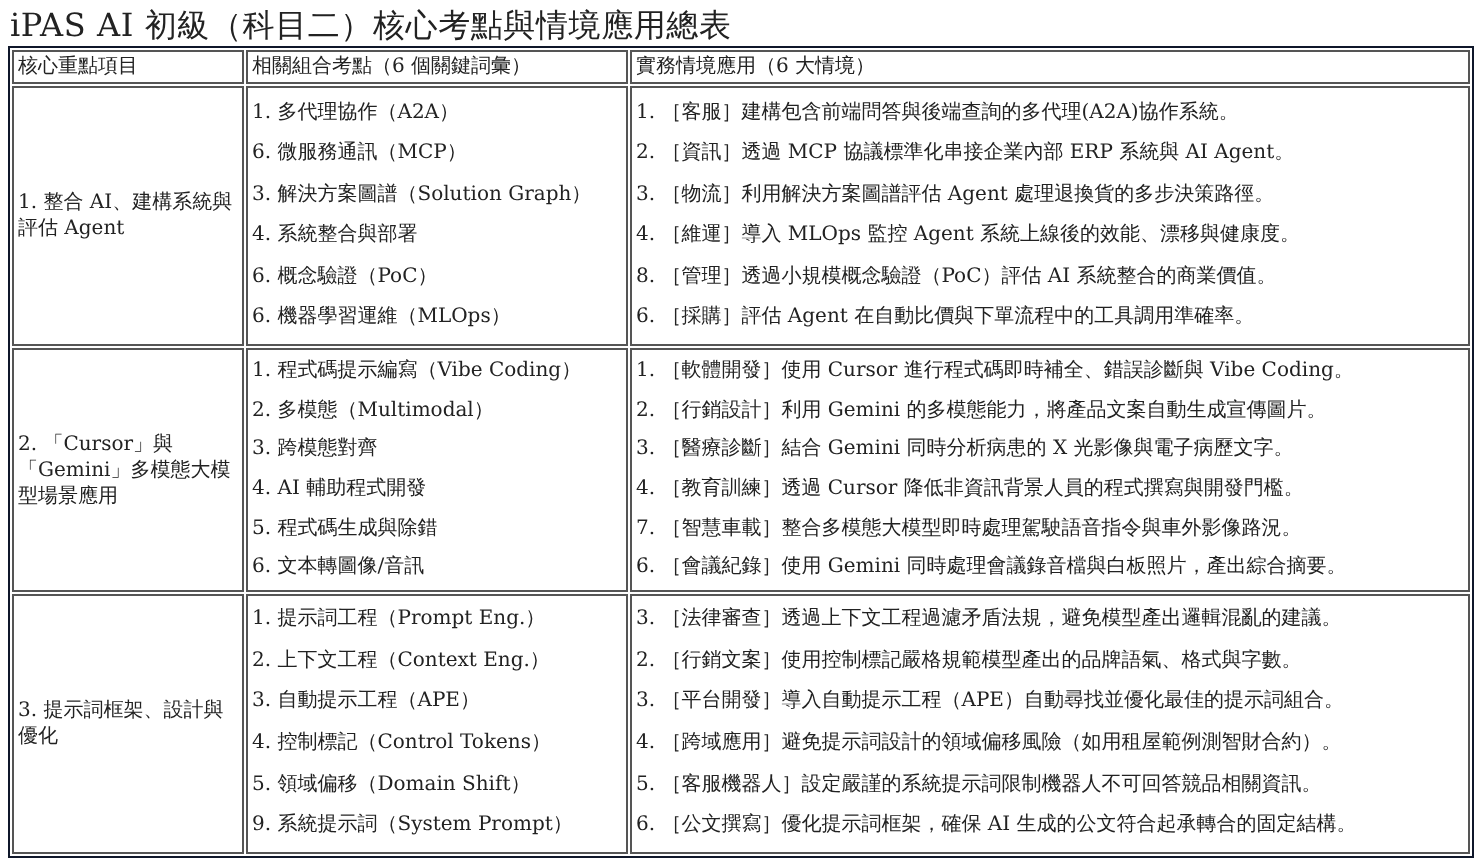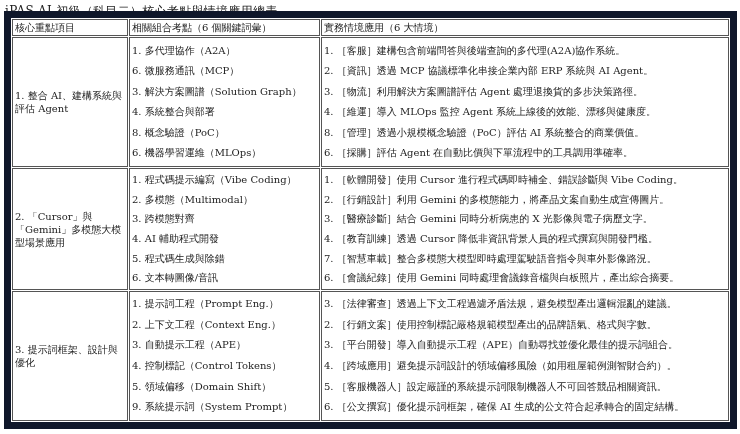--- a/index.html
+++ b/index.html
@@ -4,29 +4,29 @@
 <style>
   html, body { margin: 0; padding: 0; background: #ffffff; }
   body {
     width: 740px; height: 434px; overflow: hidden;
     font-family: "DejaVu Serif", "Liberation Serif", serif;
     color: #222;
     position: relative;
   }
   .title {
     position: absolute; left: 5px; top: 3px;
-    font-size: 12px; letter-spacing: 0.3px;
+    font-size: 16px; letter-spacing: 0.3px;
     color: #222;
   }
   table.main {
-    position: absolute; left: 4px; top: 11px;
+    position: absolute; left: 4px; top: 23px;
     width: 733px;
     border-collapse: separate;
     border-spacing: 1px;
-    border: 7px solid #0f172a;
+    border: 1px solid #0f172a;
     table-layout: fixed;
   }
   table.main td, table.main th {
     border: 1px solid #555;
     padding: 0 2px;
     font-size: 10px;
     font-weight: normal;
     text-align: left;
     vertical-align: middle;
     line-height: 13px;
@@ -67,21 +67,21 @@
   </thead>
   <tbody>
     <tr class="r1">
       <td class="core">1. 整合 AI、建構系統與評估 Agent</td>
       <td>
         <ol class="items">
           <li>1.  多代理協作（A2A）</li>
           <li>6.  微服務通訊（MCP）</li>
           <li>3.  解決方案圖譜（Solution Graph）</li>
           <li>4.  系統整合與部署</li>
-          <li>8.  概念驗證（PoC）</li>
+          <li>6.  概念驗證（PoC）</li>
           <li>6.  機器學習運維（MLOps）</li>
         </ol>
       </td>
       <td>
         <ol class="items">
           <li>1. ［客服］建構包含前端問答與後端查詢的多代理(A2A)協作系統。</li>
           <li>2. ［資訊］透過 MCP 協議標準化串接企業內部 ERP 系統與 AI Agent。</li>
           <li>3. ［物流］利用解決方案圖譜評估 Agent 處理退換貨的多步決策路徑。</li>
           <li>4. ［維運］導入 MLOps 監控 Agent 系統上線後的效能、漂移與健康度。</li>
           <li>8. ［管理］透過小規模概念驗證（PoC）評估 AI 系統整合的商業價值。</li>

